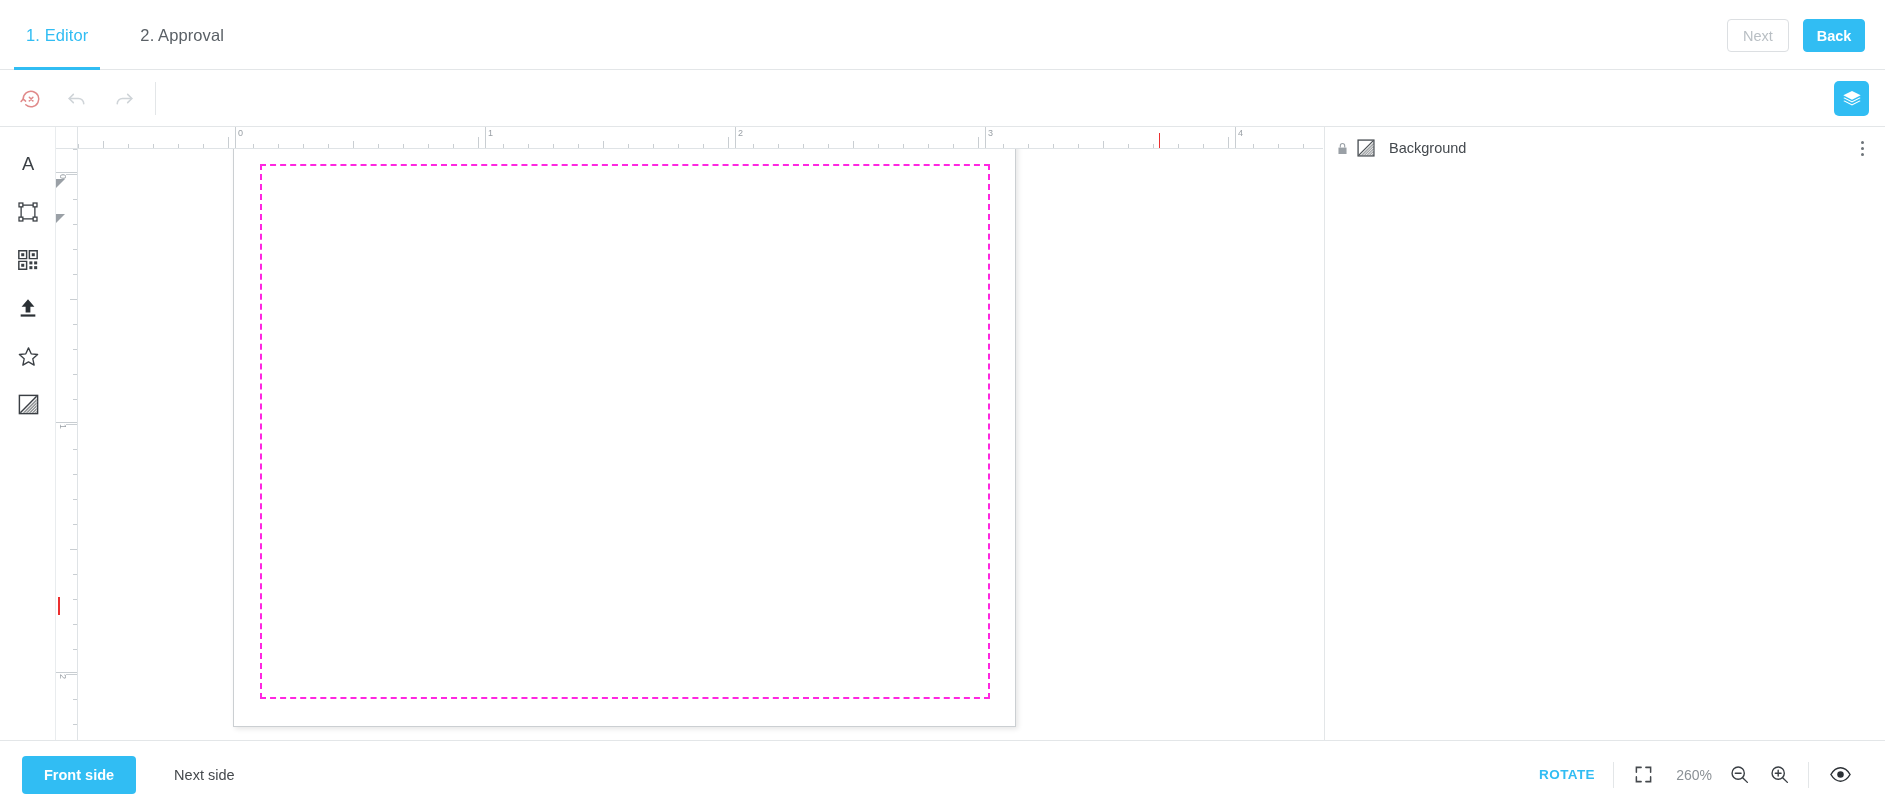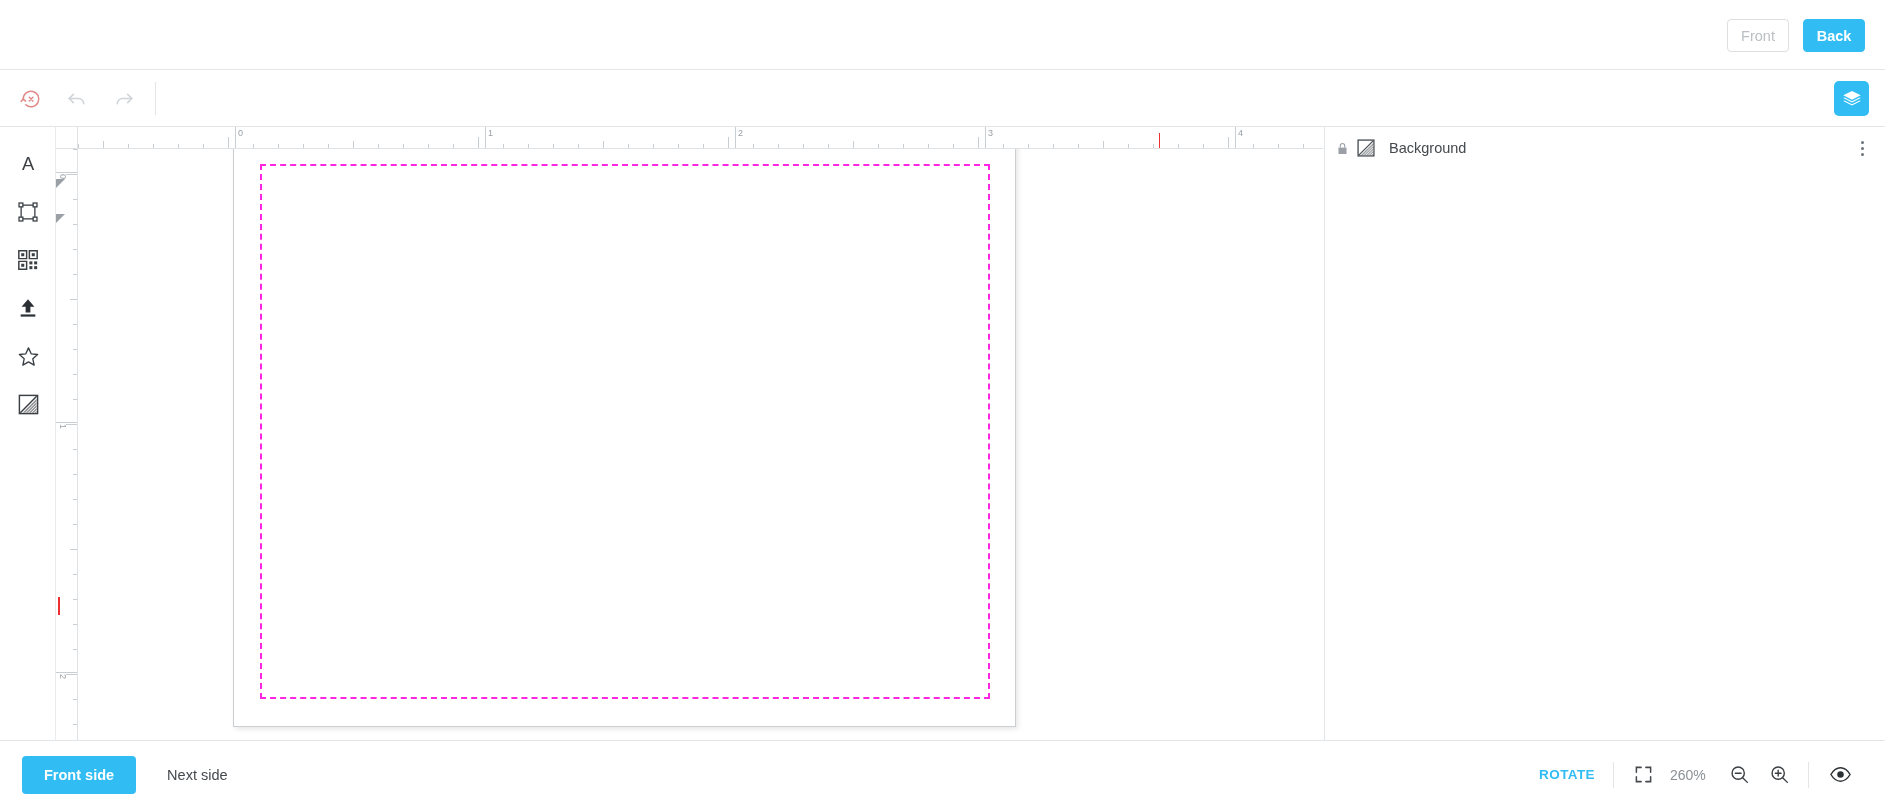--- a/index.html
+++ b/index.html
@@ -164,51 +164,59 @@
   .kebab i { width: 3px; height: 3px; background: #6d7479; border-radius: 50%; display: block; }
 
   
   .bottombar {
     position: absolute; left: 0; top: 740px;
     width: 1885px; height: 68px;
     background: #ffffff;
     border-top: 1px solid #e3e6e8;
     display: flex; align-items: center;
   }
-  .side-group { position: absolute; left: 22px; display: flex; align-items: flex-start; gap: 9px; }
+  .side-group { position: absolute; left: 22px; display: flex; align-items: flex-start; gap: 16px; }
   .btn-side-active {
     height: 38px; padding: 0 22px; border-radius: 4px;
     background: #31bdf3; color: #fff; font-size: 14.5px; font-weight: bold;
     display: flex; align-items: center; justify-content: center; cursor: pointer;
   }
   .btn-side {
     height: 38px; padding: 0 22px; border-radius: 4px;
     background: transparent; color: #45494d; font-size: 14.5px;
     display: flex; align-items: center; justify-content: center; cursor: pointer;
   }
   .bottom-right {
     position: absolute; right: 18px; display: flex; align-items: center; gap: 0;
   }
   .rotate-btn {
     color: #31bdf3; font-size: 13.5px; font-weight: bold; letter-spacing: .4px;
     padding: 0 18px; cursor: pointer;
   }
   .bsep { width: 1px; height: 26px; background: #e3e6e8; }
   .zoom-group { display: flex; align-items: center; gap: 14px; padding: 0 16px; }
-  .zoom-pct { font-size: 14px; color: #8b9196; min-width: 42px; text-align: left; }
+  .zoom-pct { font-size: 14px; color: #8b9196; min-width: 42px; text-align: right; }
   .icobtn { width: 26px; height: 26px; display: flex; align-items: center; justify-content: center; cursor: pointer; }
   .eye-group { padding: 0 14px 0 18px; display: flex; align-items: center; }
 </style>
 </head>
 <body>
 
 <div class="topbar">
+  <div class="tabs">
+    <div class="tab active">
+      <span>1. Editor</span>
+    </div>
+    <div class="tab">
+      <span>2. Approval</span>
+    </div>
+  </div>
   <div class="topbtns">
     <div class="btn-back">
-      <span>Front</span>
+      <span>Next</span>
     </div>
     <div class="btn-next">
       <span>Back</span>
     </div>
   </div>
 </div>
 
 <div class="toolbar2">
   <div class="tb-icons">
     <div class="tb-ico">

